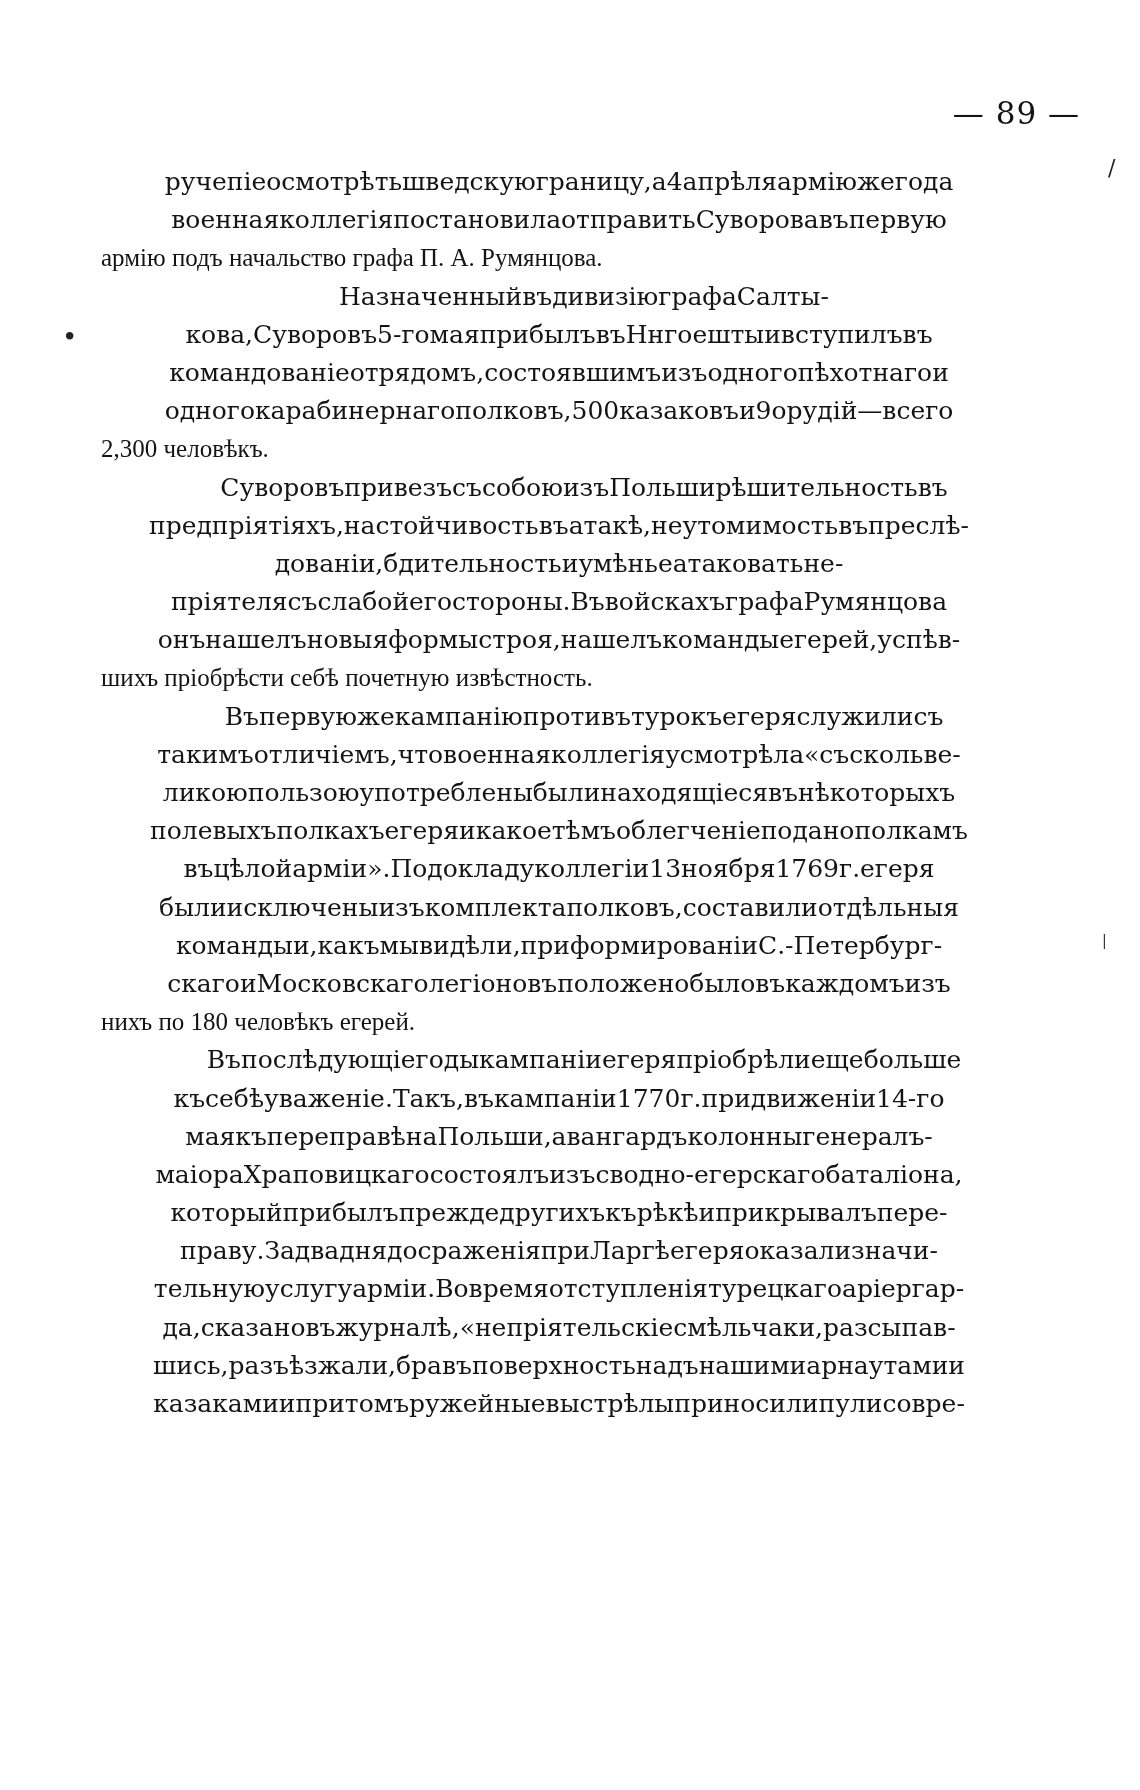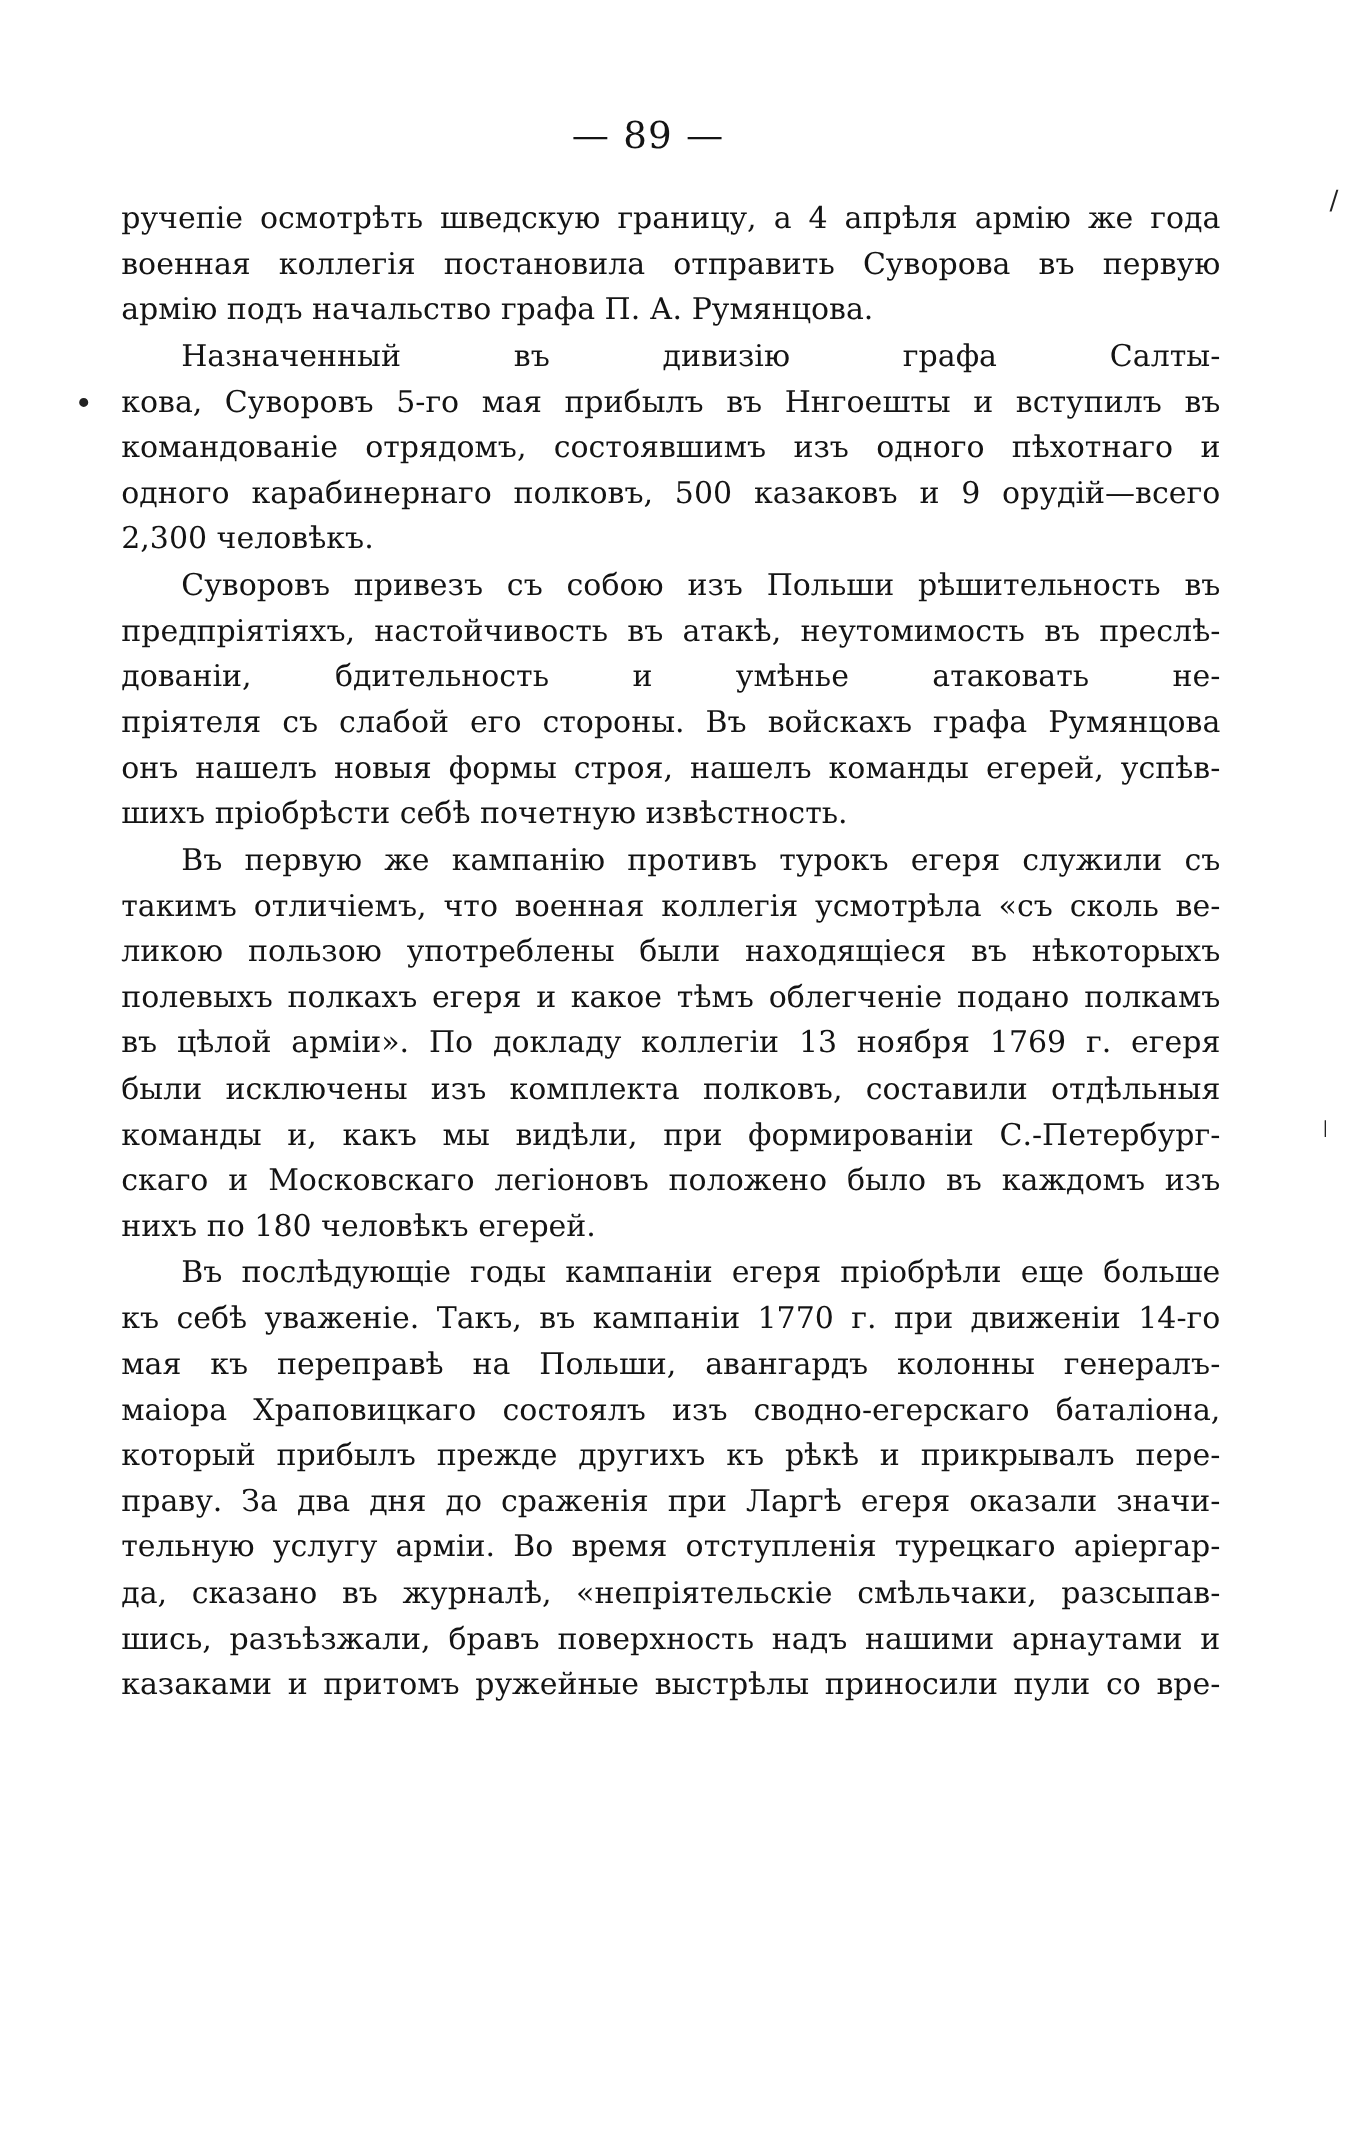--- a/index.html
+++ b/index.html
@@ -1,23 +1,23 @@
 <!DOCTYPE html>
 <html><head>
 <meta charset="utf-8">
 <style>
   html, body { margin: 0; padding: 0; background: #ffffff; }
   body { width: 1140px; height: 1790px; position: relative; overflow: hidden;
          font-family: "DejaVu Serif", "Liberation Serif", serif; color: #141414; }
-  .page-number { position: absolute; top: 95px; left: 0; width: 1080px; text-align: center;
+  .page-number { position: absolute; top: 95px; left: 0; width: 1080px; text-align: right;
                  font-size: 31px; letter-spacing: 1px; }
   .text-block { position: absolute; left: 101px; top: 163px; width: 916px; }
   .line { height: 38.2px; line-height: 38.2px; font-size: 25px; white-space: nowrap;
-          display: flex; justify-content: space-between; transform-origin: left; }
-  .line.last { justify-content: flex-start; }
+          display: flex; justify-content: center; transform-origin: left; }
+  .line.last { justify-content: flex-start; font-family: Liberation Serif, serif; }
   .line.indent { padding-left: 50px; }
   .line span { display: inline-block; }
   .mark { position: absolute; color: #222; font-size: 22px; }
 </style>
 </head>
 <body>
 
 <div class="page-number">— 89 —</div>
 
 <div class="text-block" id="text-block">

